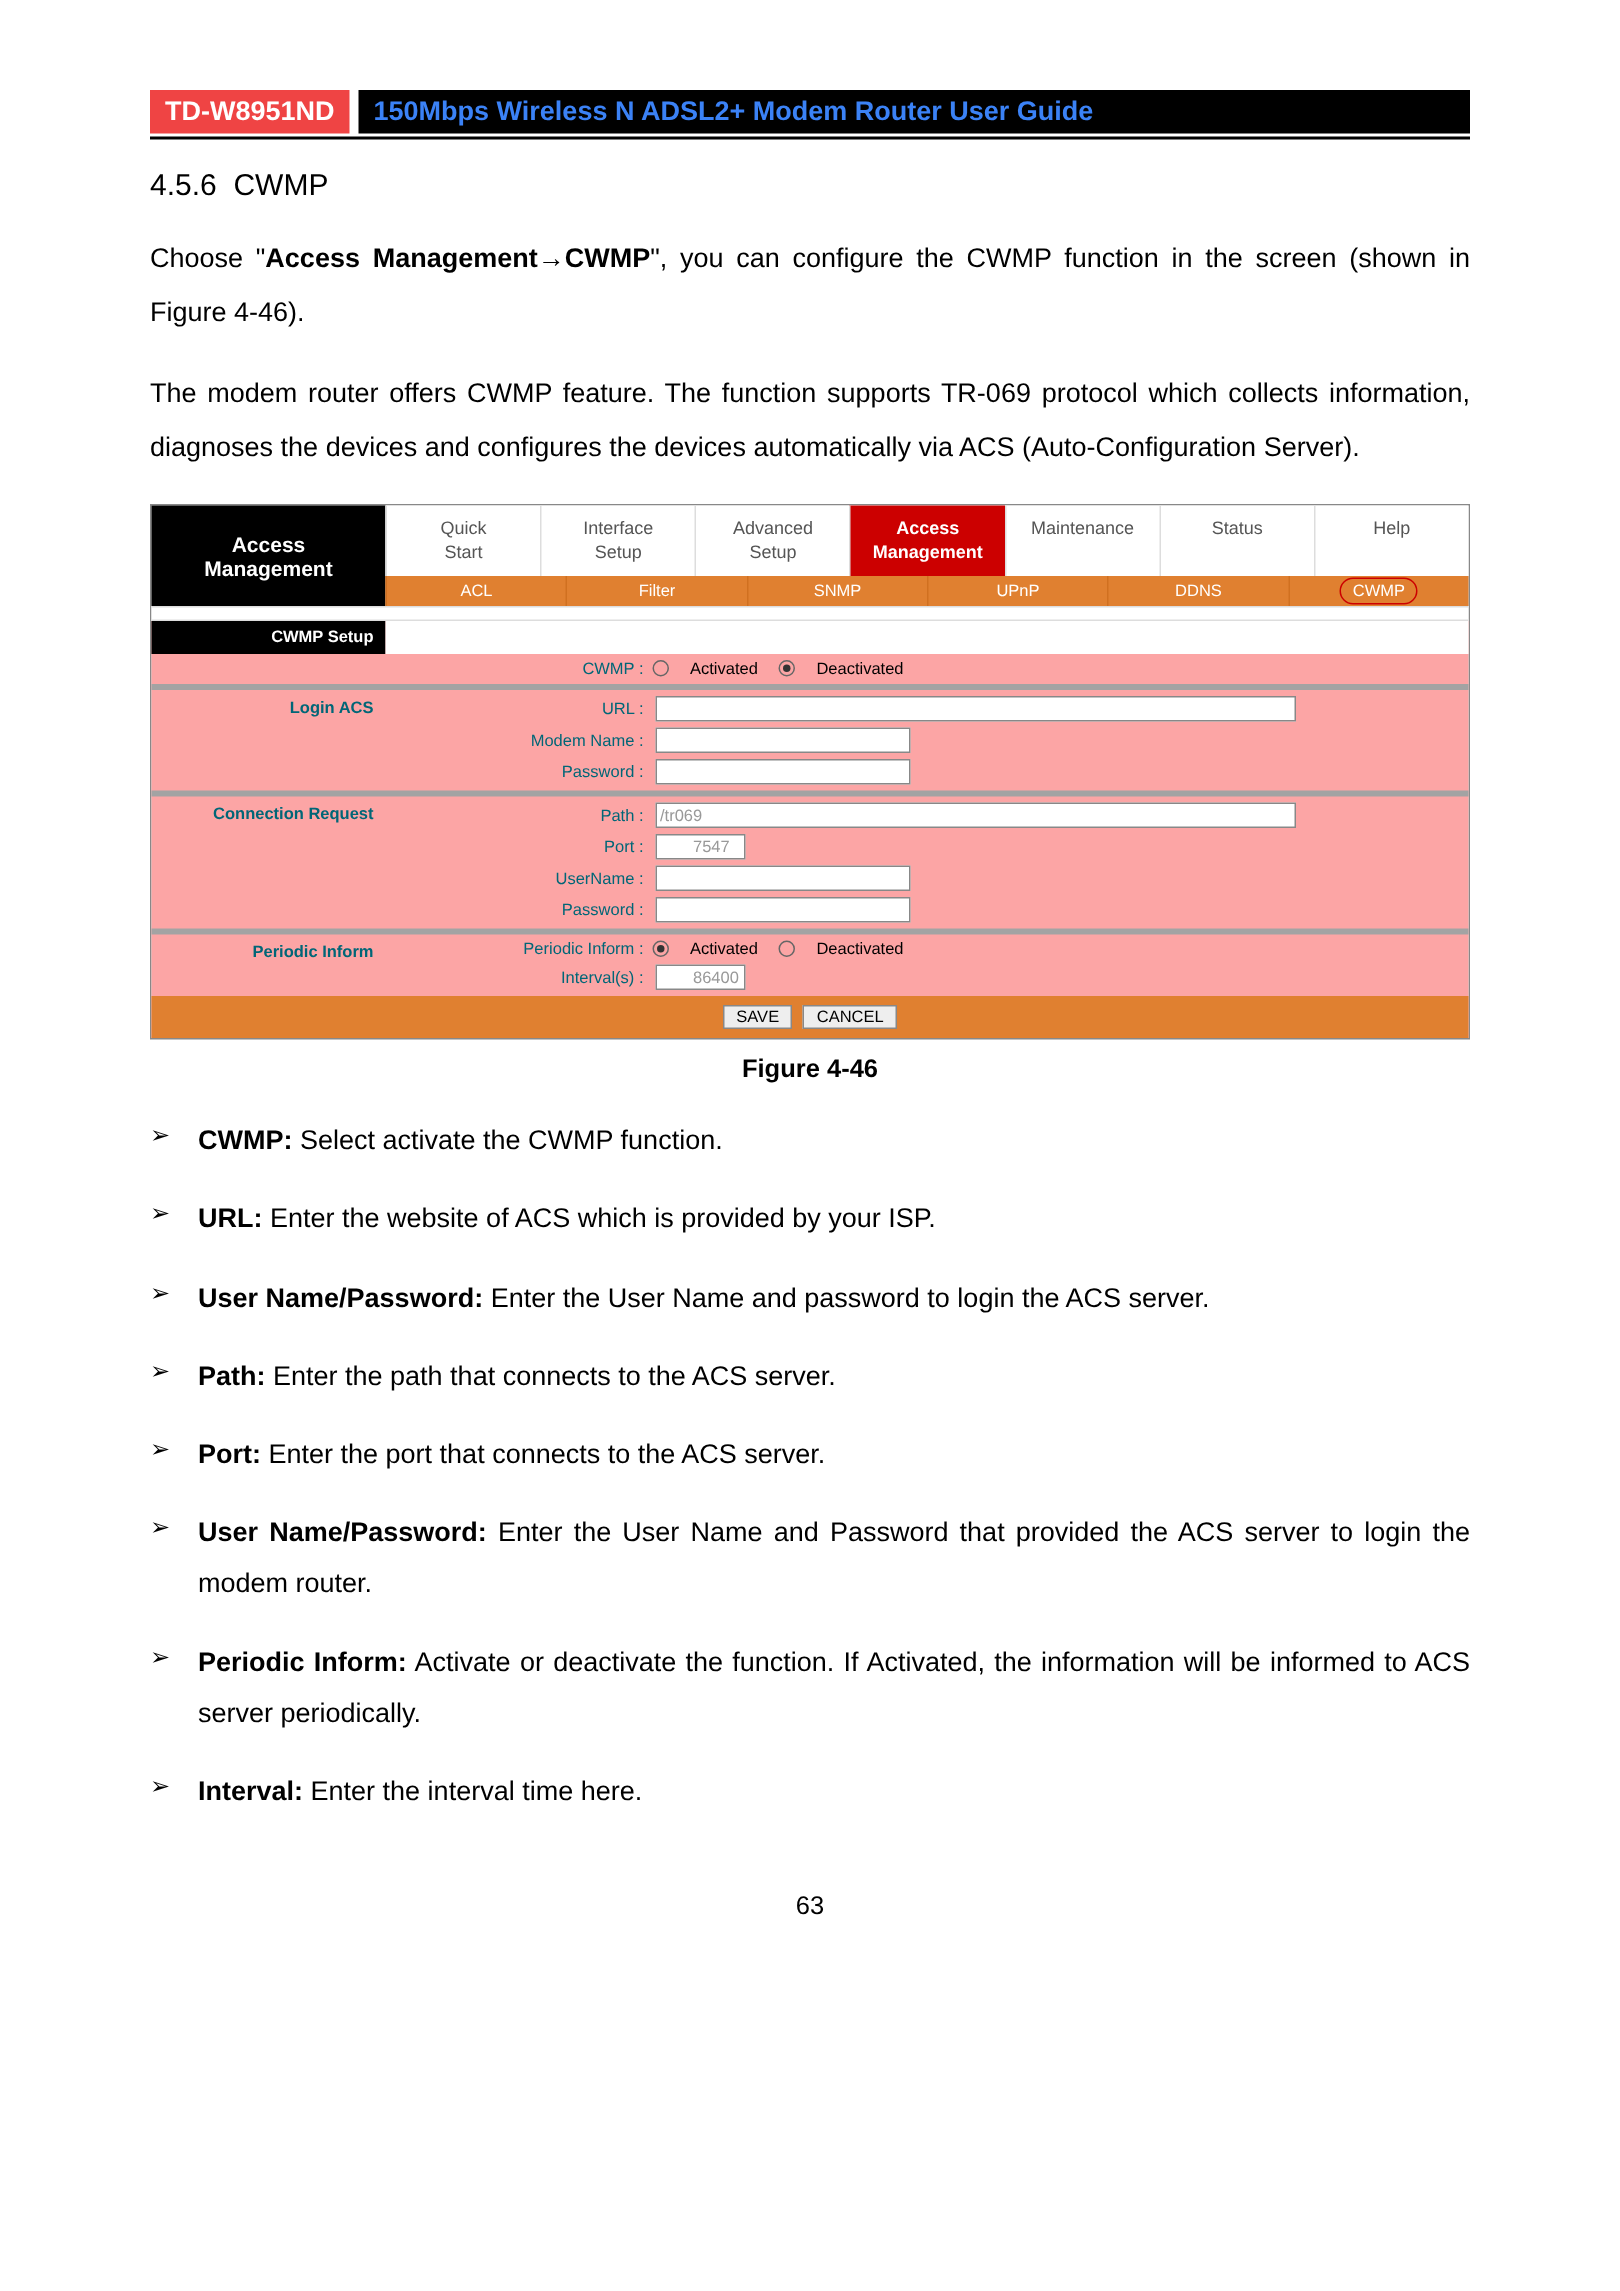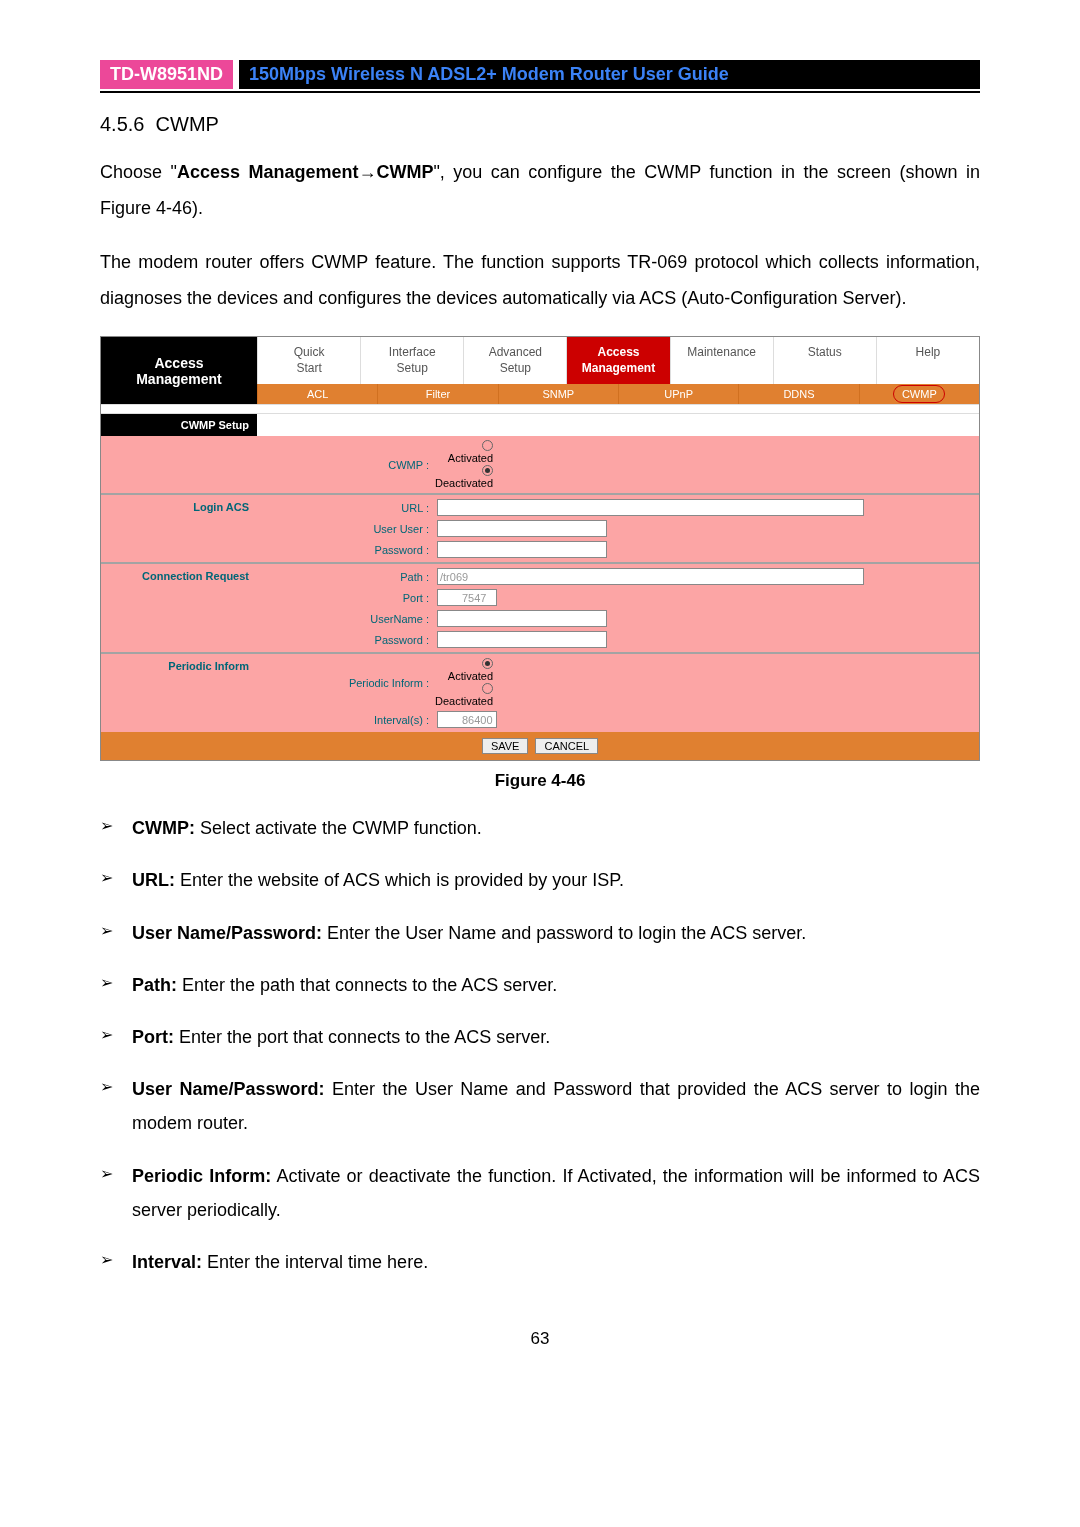--- a/index.html
+++ b/index.html
@@ -13,21 +13,21 @@
       padding: 60px 100px;
     }
     .header-bar {
       display: flex;
       align-items: center;
       border-bottom: 2px solid #000;
       padding-bottom: 2px;
       margin-bottom: 20px;
     }
     .model-box {
-      background: #ec4899;
+      background: #ef4444;
       color: #fff;
       font-weight: bold;
       padding: 4px 10px;
       font-size: 18px;
       margin-right: 6px;
     }
     .model-title {
       background: #000;
       color: #3b82f6;
       font-weight: bold;
@@ -137,21 +137,21 @@
     .form-header {
       display: flex;
       align-items: stretch;
     }
     .form-header-right {
       flex: 1;
       background: #fff;
     }
     .form-section {
       display: flex;
-      border-top: 2px solid #a3a3a3;
+      border-top: 4px solid #a3a3a3;
     }
     .form-section-label {
       width: 156px;
       text-align: right;
       padding: 6px 8px;
       color: #067;
       font-size: 11px;
       font-weight: bold;
     }
     .form-section-content {
@@ -176,23 +176,22 @@
       font-size: 11px;
       padding: 0 2px;
       margin-left: 2px;
       background: #fff;
     }
     .form-input.wide { width: 427px; }
     .form-input.med { width: 170px; }
     .form-input.small { width: 60px; padding-left: 24px; }
     .radio-group {
       display: flex;
-      align-items: flex-end;
-      gap: 1px;
-      flex-direction: column;
+      align-items: flex-start;
+      gap: 14px;
     }
     .radio-dot {
       width: 11px;
       height: 11px;
       border: 1px solid #666;
       border-radius: 50%;
       display: inline-block;
     }
     .radio-dot.checked::after {
       content: "";
@@ -321,21 +320,21 @@
       </div>
 
       <div class="form-section">
         <div class="form-section-label">Login ACS</div>
         <div class="form-section-content">
           <div class="form-line">
             <div class="form-label">URL :</div>
             <input class="form-input wide" style="">
           </div>
           <div class="form-line">
-            <div class="form-label">User User :</div>
+            <div class="form-label">Modem Name :</div>
             <input class="form-input med" style="">
           </div>
           <div class="form-line">
             <div class="form-label">Password :</div>
             <input class="form-input med" style="">
           </div>
         </div>
       </div>
 
       <div class="form-section">

